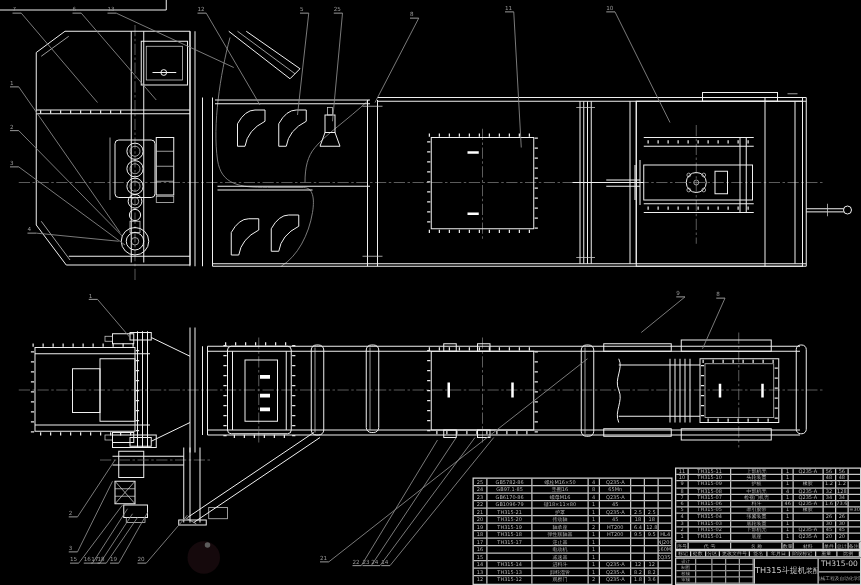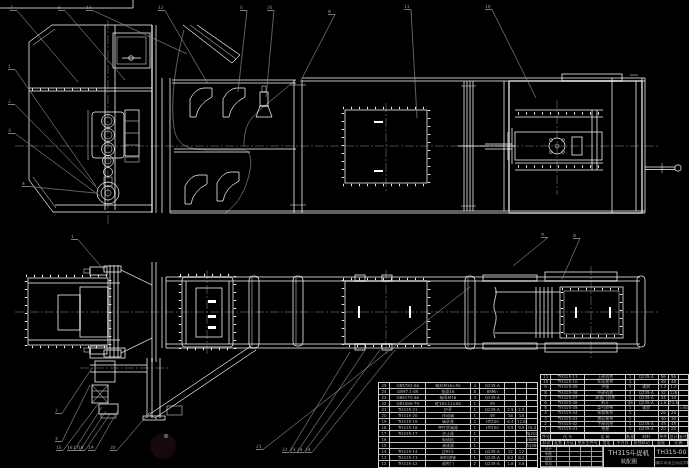--- a/index.html
+++ b/index.html
@@ -22,22 +22,22 @@
   .bom-row:last-child .bom-cell{border-bottom:none;}
   .strip{position:absolute;display:grid;border:1px solid #d6d6d6;box-sizing:border-box;background:#000;}
   .strip .bom-cell{border-bottom:none;}
   
   #titleblock{position:absolute;left:540px;top:446px;width:149px;height:22px;display:flex;
               border:1px solid #d6d6d6;box-sizing:border-box;background:#000;}
   #sign-grid{width:62px;display:flex;flex-direction:column;border-right:1px solid #c4c4c4;}
   .sign-row{flex:1;display:grid;grid-template-columns:26% 20% 18% 18% 18%;}
   .sign-cell{border-right:1px solid #9a9a9a;border-bottom:1px solid #9a9a9a;font-size:3.5px;color:#a8a8a8;
              display:flex;align-items:center;justify-content:center;overflow:hidden;min-height:0;}
-  #title-cell{width:50px;border-right:1px solid #c4c4c4;display:flex;flex-direction:column;
-              align-items:center;justify-content:center;overflow:hidden;}
+  #title-cell{width:50px;border-right:1px solid #c4c4c4;display:flex;flex-direction:row;
+              align-items:center;justify-content:space-between;overflow:hidden;}
   #title-main{font-size:6.5px;color:#cdcdcd;line-height:1.1;white-space:nowrap;}
   #title-sub{font-size:5.5px;color:#c0c0c0;line-height:1.1;white-space:nowrap;}
   #num-cell{flex:1;display:flex;flex-direction:column;overflow:hidden;}
   #drawing-number{flex:1;font-size:6px;color:#cdcdcd;display:flex;align-items:center;justify-content:center;
                   border-bottom:1px solid #c4c4c4;white-space:nowrap;}
   #org-name{flex:1;font-size:3.8px;color:#9f9f9f;display:flex;align-items:center;justify-content:center;
             white-space:nowrap;overflow:hidden;}
   
   #watermark{position:absolute;left:149px;top:432px;width:28px;height:29px;}
 </style>

